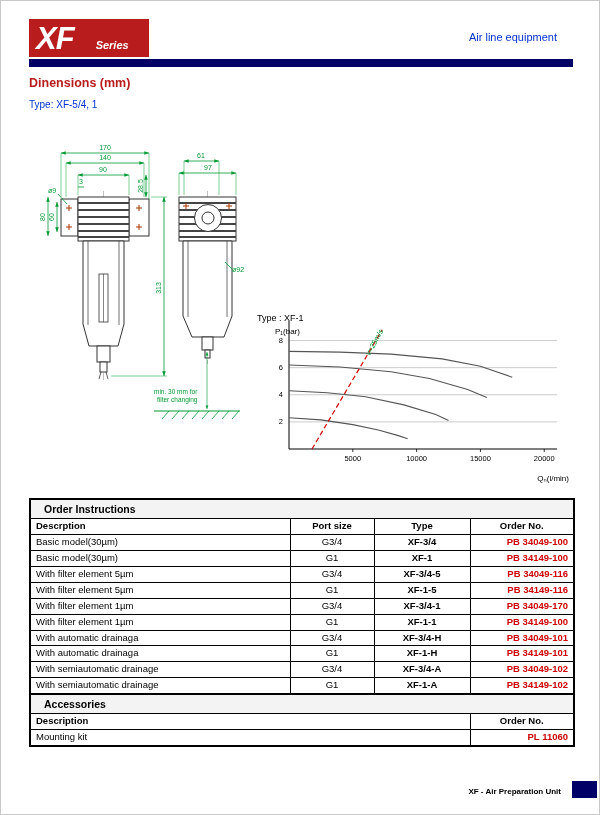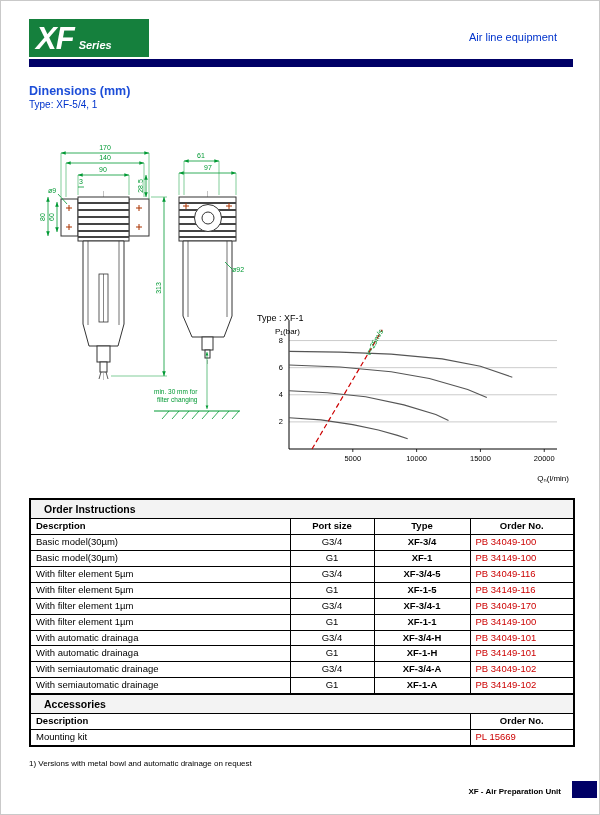--- a/index.html
+++ b/index.html
@@ -1,36 +1,36 @@
 <!DOCTYPE html>
 <html><head>
 <meta charset="utf-8">
 <style>
   html,body{margin:0;padding:0;background:#e8e8e8;}
   .page{position:relative;width:600px;height:815px;margin:0 auto;background:#fff;
         font-family:"Liberation Sans",sans-serif;overflow:hidden;border:1px solid #c9c9c9;box-sizing:border-box;}
   
-  .logo{position:absolute;left:28px;top:18px;width:120px;height:38px;background:#15803d;
+  .logo{position:absolute;left:28px;top:18px;width:120px;height:38px;background:#b91c1c;
         display:flex;align-items:flex-end;padding:1px 7px 3px 7px;box-sizing:border-box;}
   .logo .xf{color:#fff;font-size:31px;font-weight:bold;font-style:italic;line-height:30px;letter-spacing:-1px;}
-  .logo .series{color:#fff;font-size:11px;font-weight:bold;font-style:italic;margin-left:5px;margin-bottom:3px;}
+  .logo .series{color:#fff;font-size:11px;font-weight:bold;font-style:italic;margin-left:22px;margin-bottom:3px;}
   .air-title{position:absolute;right:42px;top:30px;font-size:11px;color:#0033cc;}
   .header-bar{position:absolute;left:28px;top:58px;width:544px;height:8px;background:#000066;}
-  .dim-heading{position:absolute;left:28px;top:83px;font-size:12.5px;font-weight:bold;color:#1d4ed8;}
+  .dim-heading{position:absolute;left:28px;top:75px;font-size:12.5px;font-weight:bold;color:#b91c1c;}
   .type-line{position:absolute;left:28px;top:98px;font-size:10px;color:#0033cc;}
   
   .table-wrap{position:absolute;left:28px;top:497px;}
   table{border-collapse:collapse;table-layout:fixed;width:544px;font-size:9.5px;border:2px solid #000;}
   td{border:1px solid #000;padding:2px 5px;line-height:1.15;white-space:nowrap;overflow:hidden;}
   .title-row td{font-weight:bold;font-size:10.5px;padding:3px 13px;background:#f3f3f3;}
   tr.sec td{border-top:2px solid #000;}
   .head-row td{font-weight:bold;}
   .c-center{text-align:center;}
   .t-type{font-weight:bold;text-align:center;}
-  .t-order{color:#cc0000;font-weight:normal;text-align:left;}
+  .t-order{color:#cc0000;font-weight:bold;text-align:right;}
   .footnote{position:absolute;left:28px;top:758px;font-size:8px;color:#000;}
   .footer-label{position:absolute;right:38px;top:786px;font-size:8px;font-weight:bold;color:#000;}
   .footer-mark{position:absolute;right:2px;top:780px;width:25px;height:17px;background:#000066;}
   svg text{font-family:"Liberation Sans",sans-serif;}
 </style>
 </head>
 <body>
 
 <div class="page">
 
@@ -239,23 +239,22 @@
 
       <tr class="title-row sec">
             <td colspan="4">Accessories</td>
           </tr>
       <tr class="head-row">
         <td colspan="3">Description</td>
         <td class="c-center">Order No.</td>
       </tr>
       <tr>
         <td colspan="3">Mounting kit</td>
-        <td class="t-order">PL 15669</td>
+        <td class="t-order">PL 11060</td>
       </tr>
     </tbody>
       </table>
   </div>
 
-  <div class="footnote">1) Versions with metal bowl and automatic drainage on request</div>
   <div class="footer-label">XF - Air Preparation Unit</div>
   <div class="footer-mark"></div>
 
 </div>
 
 </body></html>

